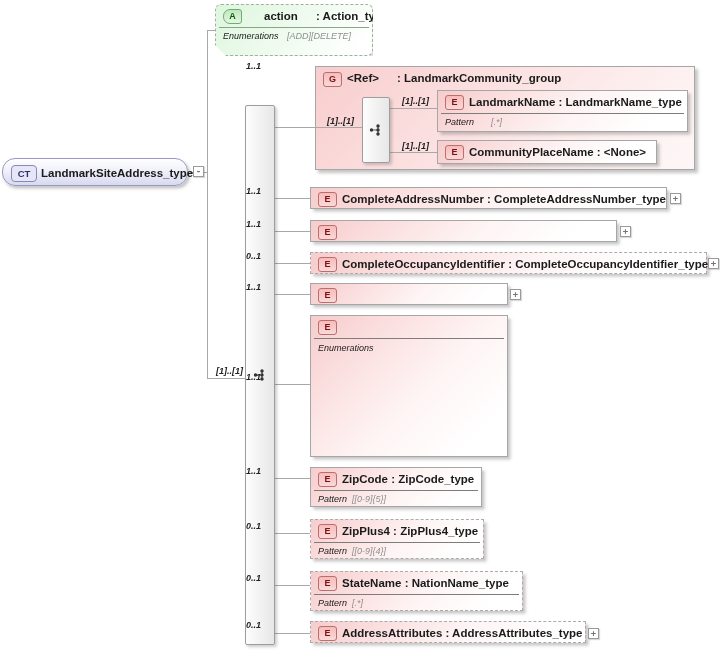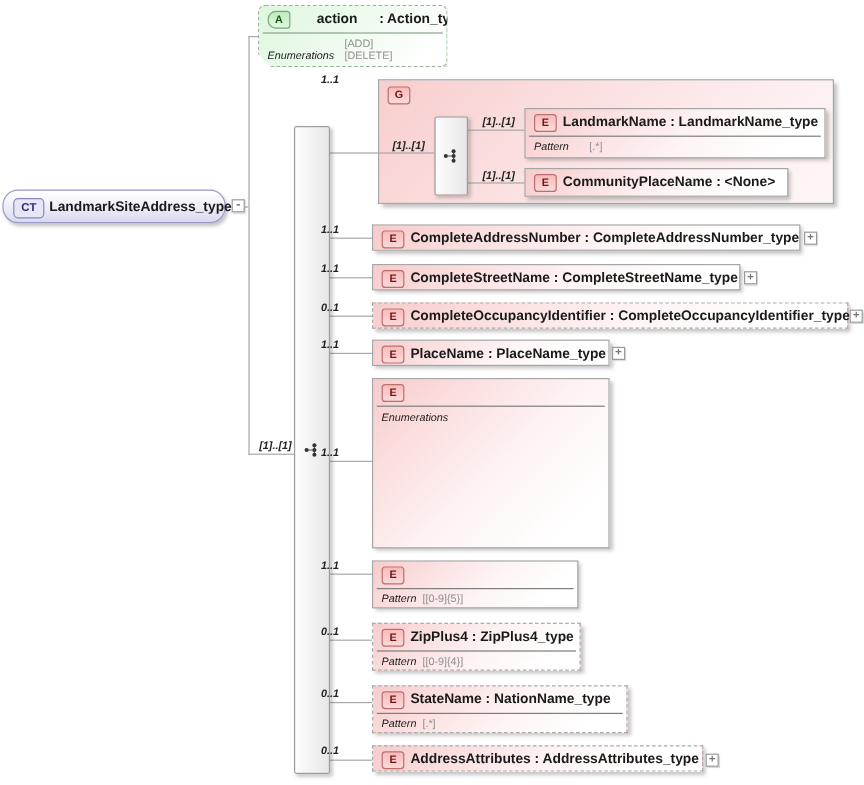--- a/index.html
+++ b/index.html
@@ -3,21 +3,21 @@
 <meta charset="utf-8">
 <style>
   html,body{margin:0;padding:0;background:#ffffff;}
   .canvas{position:relative;width:720px;height:654px;background:#ffffff;overflow:hidden;
           font-family:"Liberation Sans",sans-serif;}
   
   .hline{position:absolute;height:1px;background:#a8a8a8;z-index:2;}
   .vline{position:absolute;width:1px;background:#a8a8a8;z-index:2;}
   
   .card{position:absolute;font:italic bold 9px "Liberation Sans",sans-serif;color:#222;z-index:4;white-space:nowrap;}
-  .cardR{left:246px;width:58px;text-align:center;}
+  .cardR{left:246px;width:58px;text-align:left;}
   
   .box{position:absolute;border:1px solid #a6a6a6;z-index:3;box-sizing:border-box;
        background:linear-gradient(135deg,#f7cccc 0%,#fbdfdf 25%,#fef4f4 55%,#ffffff 85%);
        box-shadow:2.5px 2.5px 3px rgba(90,90,90,0.35);}
   .box.optional{border:1px dashed #ababab;}
   .titlerow{position:relative;height:22px;}
   .title{position:absolute;left:31px;top:0;line-height:22px;font-weight:bold;font-size:11.5px;
          color:#1a1a1a;white-space:nowrap;}
   .title .tname{display:inline-block;}
   
@@ -26,21 +26,21 @@
          font:bold 9px/13px "Liberation Sans",sans-serif;text-align:center;color:#7a1010;}
   .badge.a{border-color:#74a874;background:linear-gradient(180deg,#bfe9bf,#e2f7e2);color:#0f5a0f;
            border-radius:7px 3px 3px 7px;}
   .badge.ct{position:absolute;left:8px;top:6px;width:24px;height:15px;border:1px solid #8888bb;
             border-radius:4px;background:#e6e6f7;color:#2e2e6e;
             font:bold 9.5px/15px "Liberation Sans",sans-serif;text-align:center;}
   
   .facets{border-top:1px solid #7d7d7d;margin:0 3px;padding:3px 0 2px 4px;display:flex;
           font-size:9px;line-height:10px;align-items:flex-end;}
   .flabel{font-style:italic;color:#1a1a1a;flex:0 0 auto;}
-  .fvalues{display:flex;flex-direction:column;color:#8f8f8f;}
+  .fvalues{display:flex;flex-direction:row;color:#8f8f8f;font-style:italic;}
   .fvalues span{white-space:nowrap;}
   
   .ctbox{position:absolute;border:1px solid #9898c4;border-radius:13px;z-index:3;box-sizing:border-box;
          background:linear-gradient(180deg,#ffffff 0%,#f0f0fa 45%,#d9d9f0 100%);
          box-shadow:2px 2.5px 3px rgba(90,90,90,0.35);}
   .ctbox .title{left:38px;}
   
   .attrbox{position:absolute;border:1px dashed #9bb49b;z-index:3;box-sizing:border-box;
            background:linear-gradient(135deg,#ddf6dd 0%,#ecfaec 40%,#ffffff 90%);
            border-radius:6px;clip-path:polygon(0 0,100% 0,100% 100%,11px 100%,0 calc(100% - 11px));
@@ -62,20 +62,21 @@
   .seqicon{width:16px;height:16px;}
 </style>
 </head>
 <body>
 
 <div class="canvas">
 
   <div class="groupbox" style="left:315px;top:66px;width:380px;height:104px;">
     <div class="titlerow">
       <span class="badge" style="top:5px;">G</span>
+      <span class="title"><span class="tname" style="width:50px;">&lt;Ref&gt;</span><span>: LandmarkCommunity_group</span></span>
     </div>
   </div>
 
   <div class="vline" style="left:207px;top:30px;height:349px;"></div>
   <div class="hline" style="left:207px;top:30px;width:8px;"></div>
   <div class="hline" style="left:190px;top:172px;width:17px;z-index:1;"></div>
   <div class="hline" style="left:207px;top:378px;width:38px;"></div>
   <div class="hline" style="left:275px;top:127px;width:87px;"></div>
   <div class="hline" style="left:390px;top:108px;width:47px;"></div>
   <div class="hline" style="left:390px;top:152px;width:47px;"></div>
@@ -170,53 +171,52 @@
     <div class="titlerow">
         <span class="badge">E</span>
     <span class="title">CompleteAddressNumber : CompleteAddressNumber_type</span>
       </div>
   </div>
   <div class="toggle" style="left:670px;top:193px;">+</div>
 
   <div class="box" style="left:310px;top:220px;width:307px;height:22px;">
     <div class="titlerow">
         <span class="badge">E</span>
-    <span class="title">CompleteStreetName : CompleteStreetName_type</span>
       </div>
   </div>
   <div class="toggle" style="left:620px;top:226px;">+</div>
 
   <div class="box optional" style="left:310px;top:252px;width:397px;height:22px;">
     <div class="titlerow">
         <span class="badge">E</span>
     <span class="title">CompleteOccupancyIdentifier : CompleteOccupancyIdentifier_type</span>
       </div>
   </div>
   <div class="toggle" style="left:708px;top:258px;">+</div>
 
   <div class="box" style="left:310px;top:283px;width:198px;height:22px;">
     <div class="titlerow">
         <span class="badge">E</span>
-    <span class="title">PlaceName : PlaceName_type</span>
       </div>
   </div>
   <div class="toggle" style="left:510px;top:289px;">+</div>
 
   <div class="box" style="left:310px;top:315px;width:198px;height:142px;">
     <div class="titlerow">
         <span class="badge">E</span>
       </div>
     <div class="facets" style="line-height:12px;">
       <span class="flabel" style="width:63px;">Enumerations</span>
     </div>
   </div>
 
   <div class="box" style="left:310px;top:467px;width:172px;height:40px;">
     <div class="titlerow">
         <span class="badge">E</span>
+    <span class="title">ZipCode : ZipCode_type</span>
       </div>
     <div class="facets">
       <span class="flabel" style="width:34px;">Pattern</span>
       <span class="fvalues">
           <span>[[0-9]{5}]</span>
         </span>
     </div>
   </div>
 
   <div class="box optional" style="left:310px;top:519px;width:174px;height:40px;">

